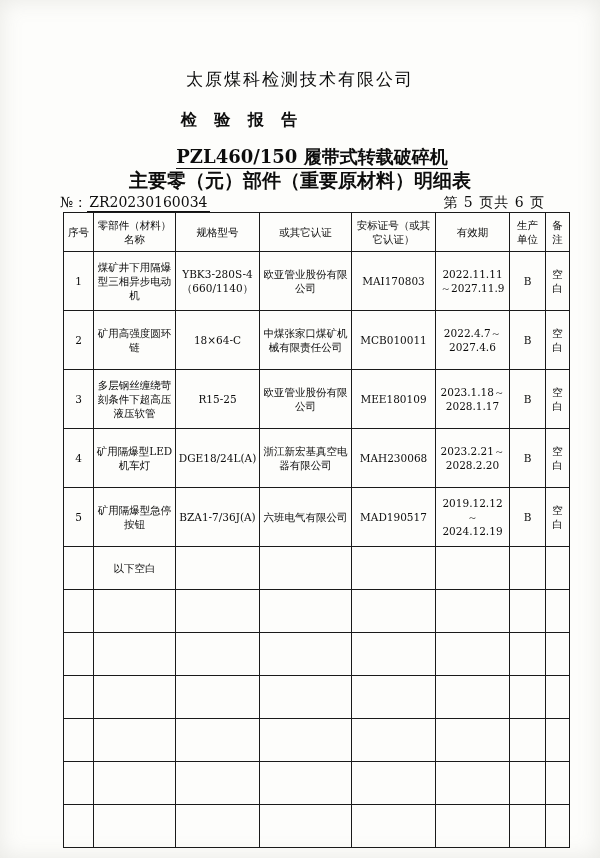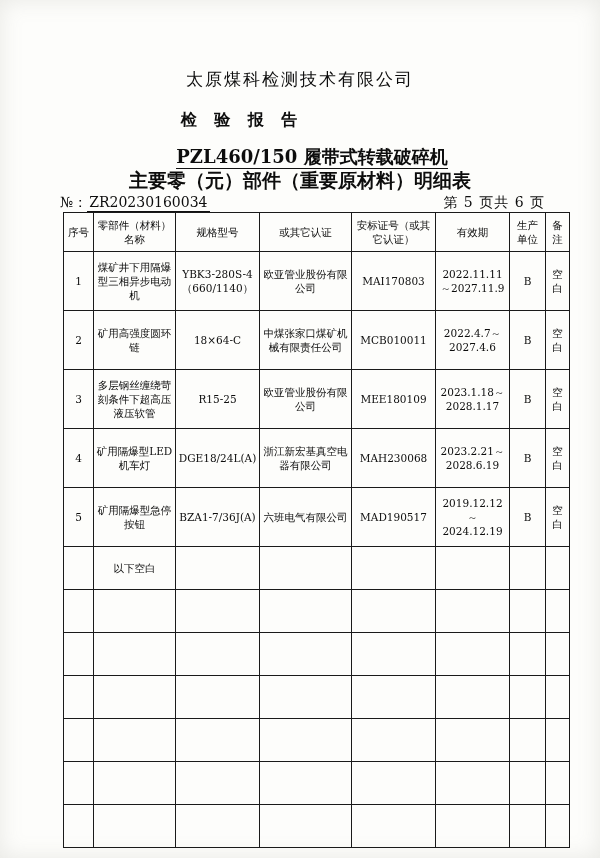--- a/index.html
+++ b/index.html
@@ -209,21 +209,21 @@
         <td class="cell-data">2023.1.18～2028.1.17</td>
         <td class="cell-data">B</td>
         <td class="cell-data note-cell">空白</td>
       </tr>
       <tr>
         <td class="cell-data">4</td>
         <td class="cell-data">矿用隔爆型LED机车灯</td>
         <td class="cell-data">DGE18/24L(A)</td>
         <td class="cell-data">浙江新宏基真空电器有限公司</td>
         <td class="cell-data">MAH230068</td>
-        <td class="cell-data">2023.2.21～2028.6.19</td>
+        <td class="cell-data">2023.2.21～2028.2.20</td>
         <td class="cell-data">B</td>
         <td class="cell-data note-cell">空白</td>
       </tr>
       <tr>
         <td class="cell-data">5</td>
         <td class="cell-data">矿用隔爆型急停按钮</td>
         <td class="cell-data">BZA1-7/36J(A)</td>
         <td class="cell-data">六班电气有限公司</td>
         <td class="cell-data">MAD190517</td>
         <td class="cell-data">2019.12.12～2024.12.19</td>

